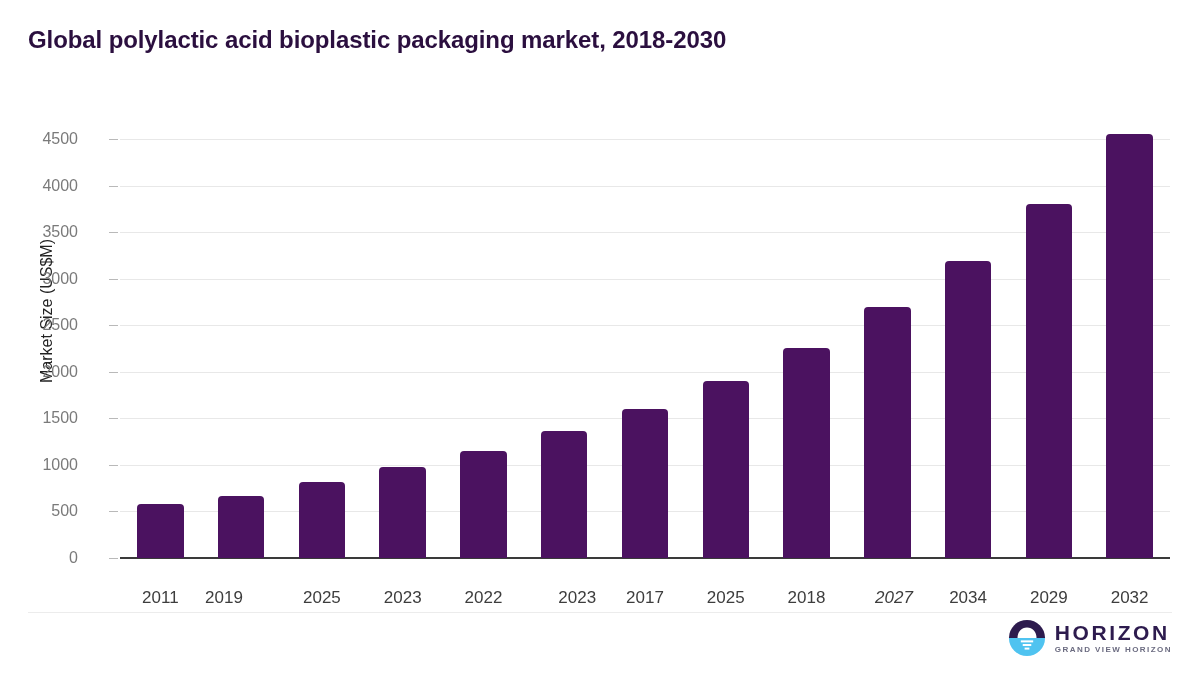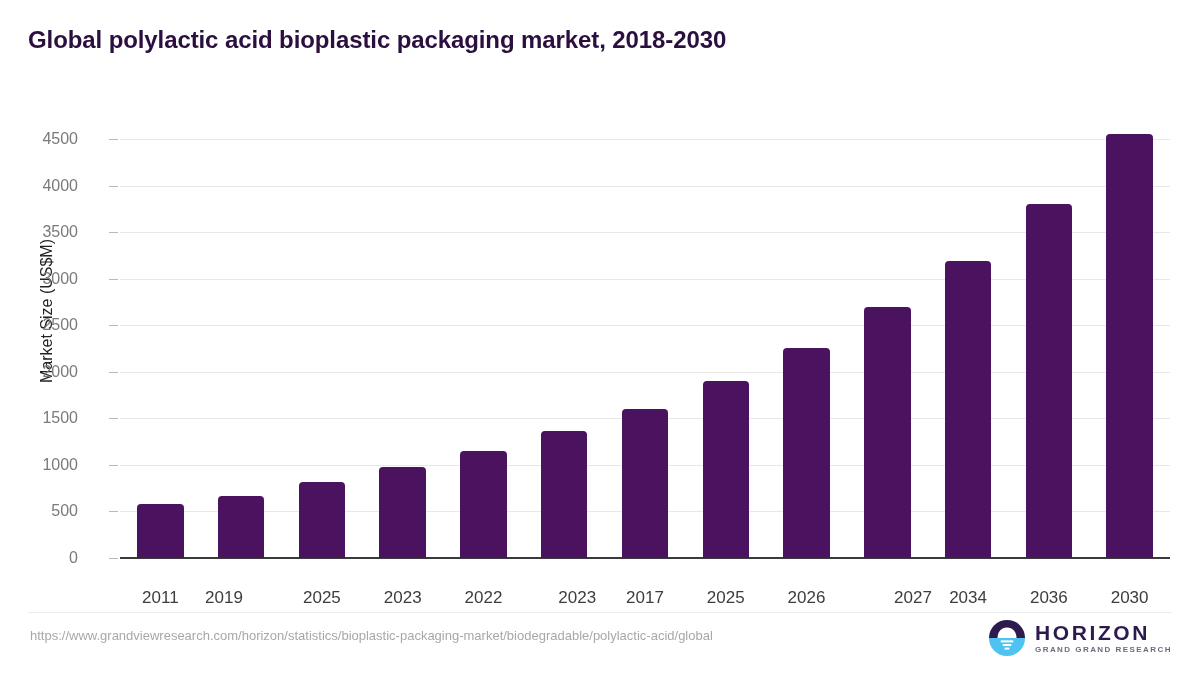--- a/index.html
+++ b/index.html
@@ -266,49 +266,48 @@
         </div>
       <div id="xticks">
           <div class="x-tick" style="left: 40.3846px;">2011</div>
           <div class="x-tick" style="left: 104px;">2019</div>
           <div class="x-tick" style="left: 201.923px;">2025</div>
           <div class="x-tick" style="left: 282.692px;">2023</div>
           <div class="x-tick" style="left: 363.462px; text-align: right;">2022</div>
           <div class="x-tick" style="left: 444.231px; margin-left: 13px;">2023</div>
           <div class="x-tick" style="left: 525px;">2017</div>
           <div class="x-tick" style="left: 605.769px;">2025</div>
-          <div class="x-tick" style="left: 686.538px;">2026</div>
-          <div class="x-tick" style="left: 793px;">2027</div>
+          <div class="x-tick" style="left: 686.538px;">2018</div>
+          <div class="x-tick" style="left: 774px; font-style: italic;">2027</div>
           <div class="x-tick" style="left: 848.077px;">2034</div>
-          <div class="x-tick" style="left: 928.846px;">2036</div>
-          <div class="x-tick" style="left: 1009.62px;">2030</div>
+          <div class="x-tick" style="left: 928.846px;">2029</div>
+          <div class="x-tick" style="left: 1009.62px;">2032</div>
         </div>
     </div>
 
   </div>
 
   <div class="footer-rule"></div>
 
-  <div class="source-url">https://www.grandviewresearch.com/horizon/statistics/bioplastic-packaging-market/biodegradable/polylactic-acid/global</div>
 
   <div class="logo">
     <svg class="logo-mark" viewBox="0 0 40 40">
       <defs>
         <clipPath id="circleClip">
             <circle cx="20" cy="20" r="19"></circle>
           </clipPath>
       </defs>
       <g clip-path="url(#circleClip)">
         <rect x="0" y="0" width="40" height="20" fill="#2d1b4e"></rect>
         <rect x="0" y="20" width="40" height="20" fill="#4fc3f0"></rect>
         <path d="M20 9 C26 9 30 13.6 30 20 L10 20 C10 13.6 14 9 20 9 Z" fill="#ffffff"></path>
         <rect x="13.5" y="22.5" width="13" height="2.1" fill="#ffffff"></rect>
         <rect x="15.5" y="26.3" width="9" height="2.1" fill="#ffffff"></rect>
         <rect x="17.5" y="30.1" width="5" height="2.1" fill="#ffffff"></rect>
       </g>
     </svg>
     <div class="logo-text">
       <div class="logo-word">HORIZON</div>
-      <div class="logo-sub">GRAND GRAND RESEARCH</div>
+      <div class="logo-sub">GRAND VIEW HORIZON</div>
     </div>
   </div>
 
 </div>
 
 </body></html>

